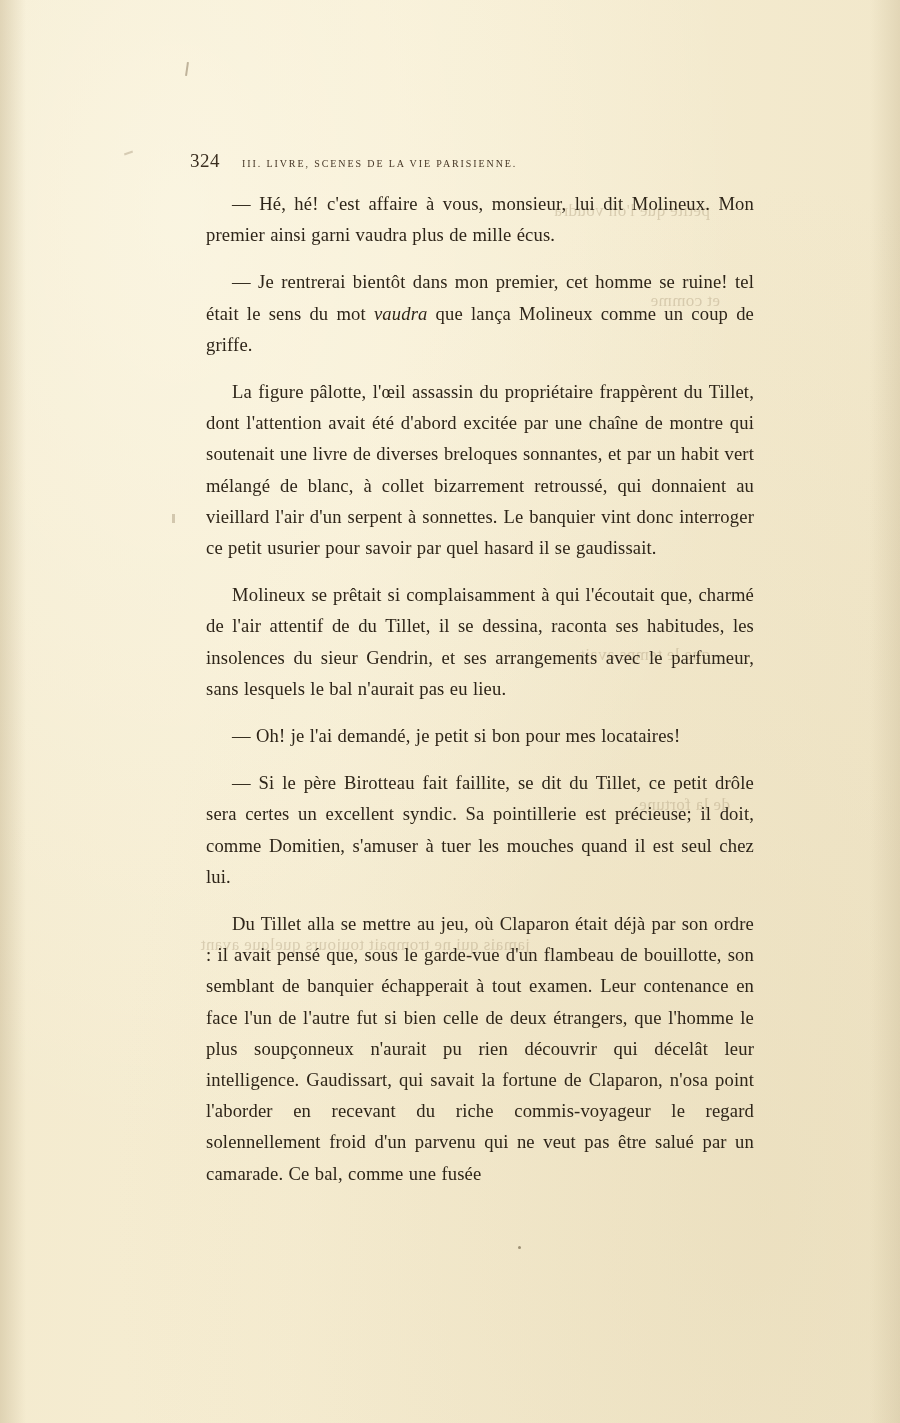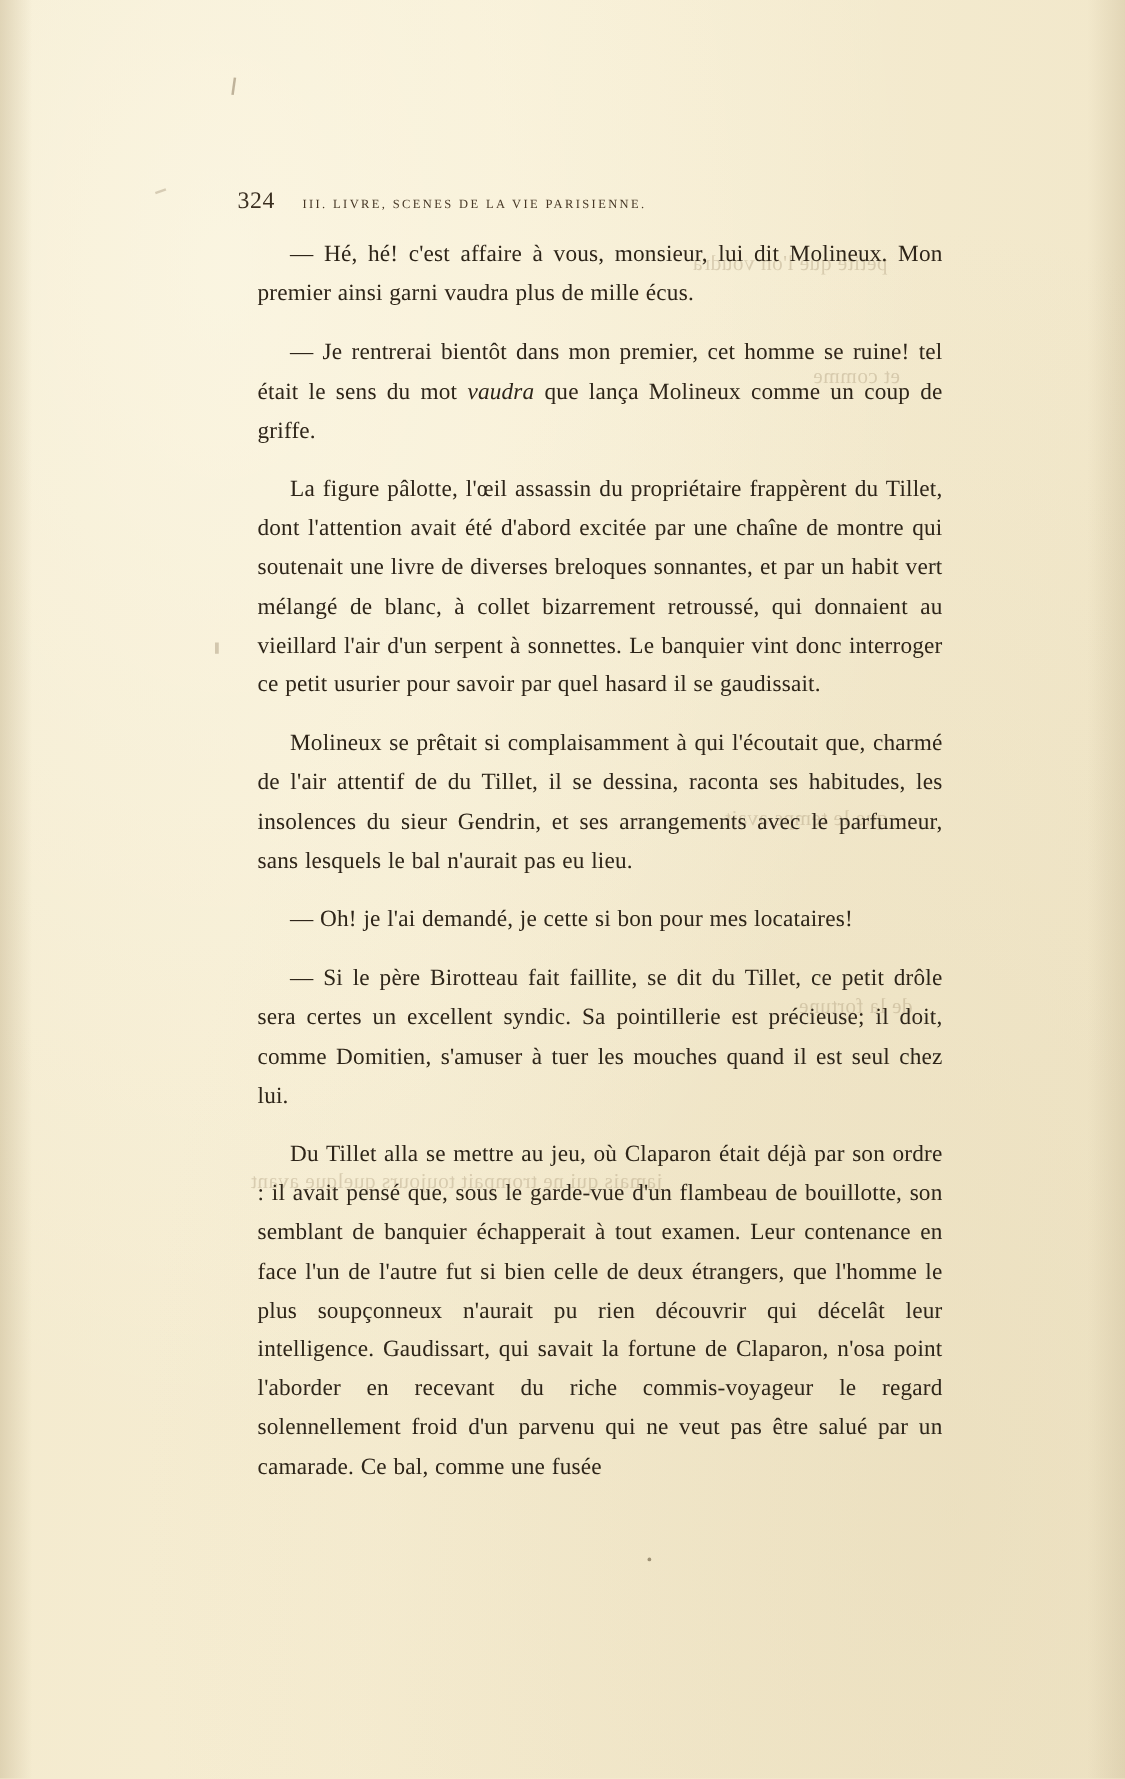--- a/index.html
+++ b/index.html
@@ -154,19 +154,19 @@
     <span class="folio">324</span>
     <span class="head-title">III. LIVRE, SCENES DE LA VIE PARISIENNE.</span>
   </div>
 
   <p class="para dash">— Hé, hé! c'est affaire à vous, monsieur, lui dit Molineux. Mon premier ainsi garni vaudra plus de mille écus.</p>
 
   <p class="para dash"><span>— Je rentrerai bientôt dans mon premier, cet homme se ruine! tel était le sens du mot </span><em class="italic">vaudra</em><span> que lança Molineux comme un coup de griffe.</span></p>
 
   <p class="para">La figure pâlotte, l'œil assassin du propriétaire frappèrent du Tillet, dont l'attention avait été d'abord excitée par une chaîne de montre qui soutenait une livre de diverses breloques sonnantes, et par un habit vert mélangé de blanc, à collet bizarrement retroussé, qui donnaient au vieillard l'air d'un serpent à sonnettes. Le banquier vint donc interroger ce petit usurier pour savoir par quel hasard il se gaudissait.</p>
   <p class="para">Molineux se prêtait si complaisamment à qui l'écoutait que, charmé de l'air attentif de du Tillet, il se dessina, raconta ses habitudes, les insolences du sieur Gendrin, et ses arrangements avec le parfumeur, sans lesquels le bal n'aurait pas eu lieu.</p>
-  <p class="para dash">— Oh! je l'ai demandé, je cette si bon pour mes locataires!</p>
+  <p class="para dash">— Oh! je l'ai demandé, je petit si bon pour mes locataires!</p>
   <p class="para dash">— Si le père Birotteau fait faillite, se dit du Tillet, ce petit drôle sera certes un excellent syndic. Sa pointillerie est précieuse; il doit, comme Domitien, s'amuser à tuer les mouches quand il est seul chez lui.</p>
   <p class="para">Du Tillet alla se mettre au jeu, où Claparon était déjà par son ordre : il avait pensé que, sous le garde-vue d'un flambeau de bouillotte, son semblant de banquier échapperait à tout examen. Leur contenance en face l'un de l'autre fut si bien celle de deux étrangers, que l'homme le plus soupçonneux n'aurait pu rien découvrir qui décelât leur intelligence. Gaudissart, qui savait la fortune de Claparon, n'osa point l'aborder en recevant du riche commis-voyageur le regard solennellement froid d'un parvenu qui ne veut pas être salué par un camarade. Ce bal, comme une fusée</p>
 
 </div>
 
 <div class="center-dot"></div>
 
 </body></html>

